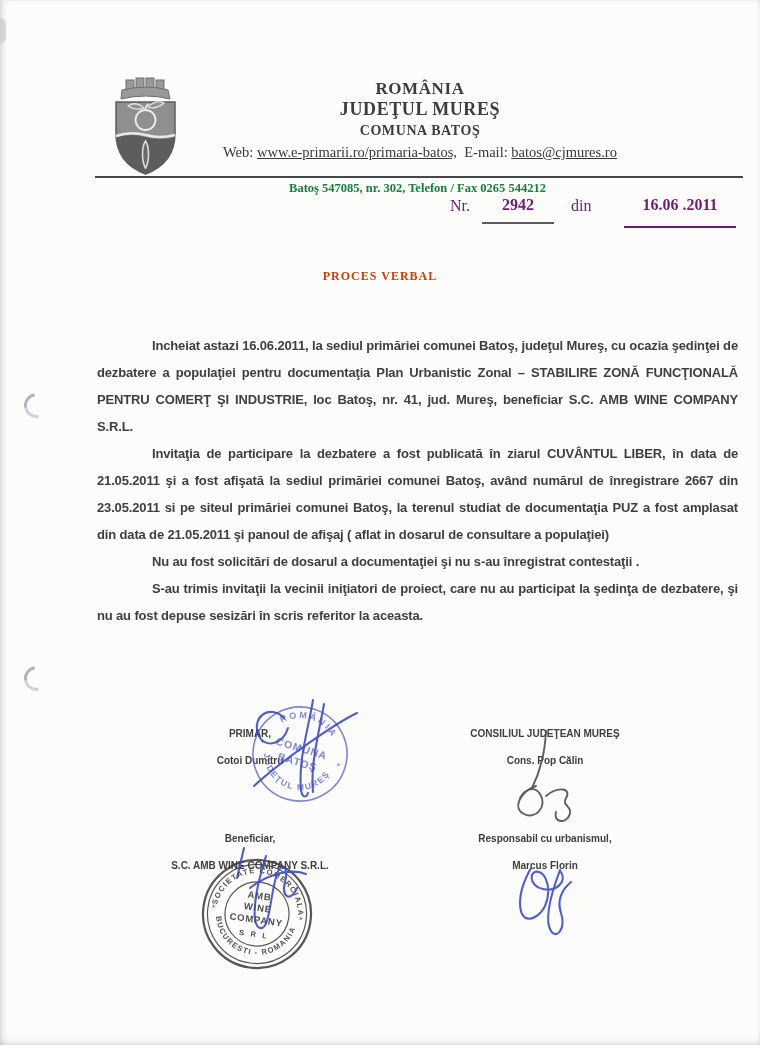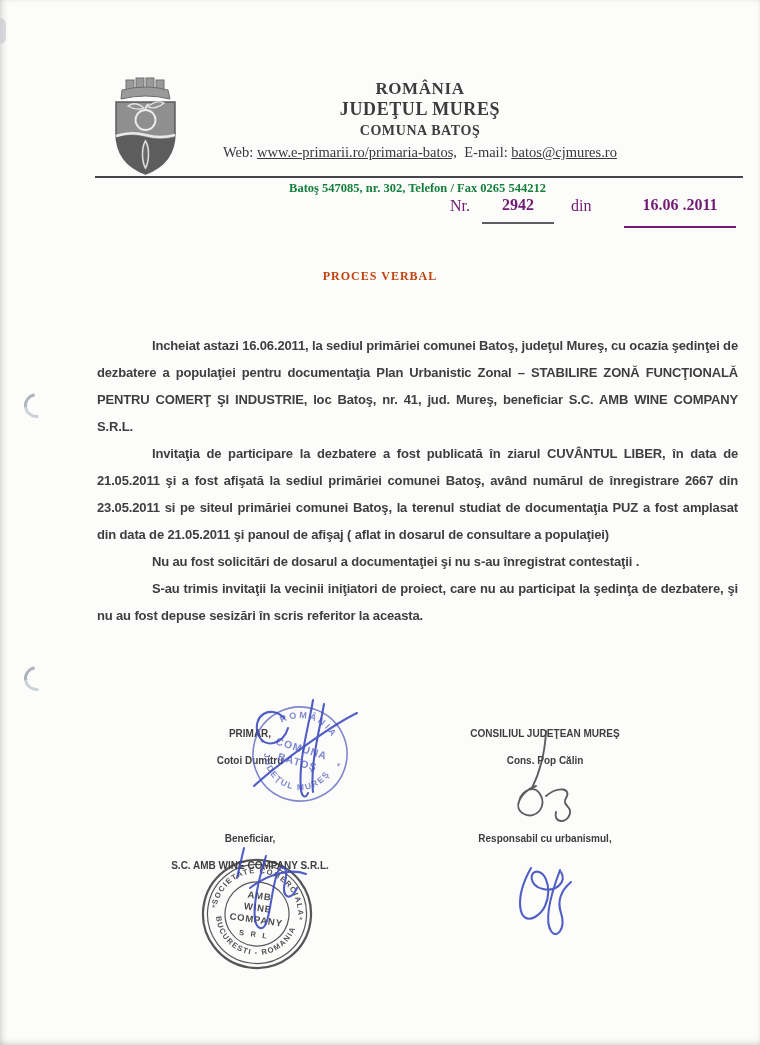--- a/index.html
+++ b/index.html
@@ -149,20 +149,21 @@
   <section class="sig sig-right row1">
     <div>CONSILIUL JUDEŢEAN MUREŞ</div>
     <div>Cons. Pop Călin</div>
   </section>
   <section class="sig sig-left row2">
     <div>Beneficiar,</div>
     <div>S.C. AMB WINE COMPANY S.R.L.</div>
   </section>
   <section class="sig sig-right row2">
     <div>Responsabil cu urbanismul,</div>
+    <div>Marcus Florin</div>
   </section>
 
   <svg class="overlay" width="760" height="1045" viewBox="0 0 760 1045">
     <defs>
       <path id="bsTop" d="M -36,0 A 36,36 0 0 1 36,0"></path>
       <path id="bsBot" d="M -36,0 A 36,36 0 0 0 36,0"></path>
       <path id="ksTop" d="M -41,0 A 41,41 0 0 1 41,0"></path>
       <path id="ksBot" d="M -41,0 A 41,41 0 0 0 41,0"></path>
     </defs>
 

